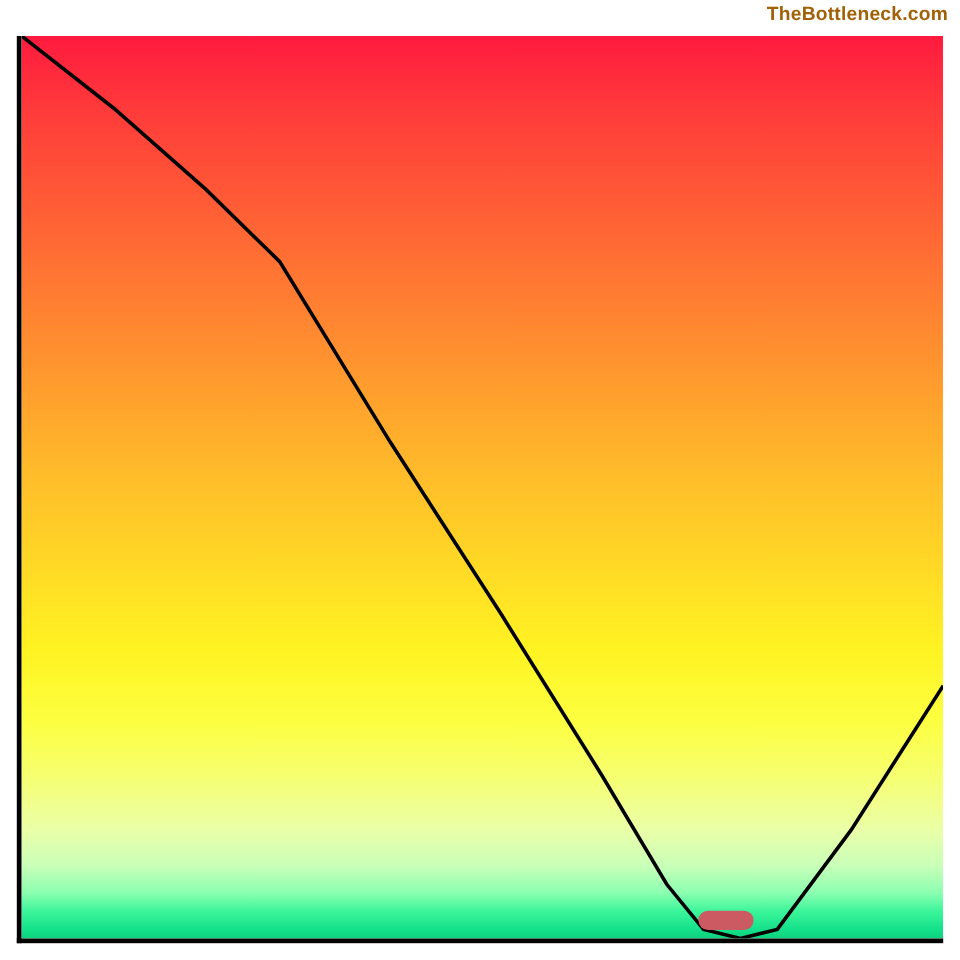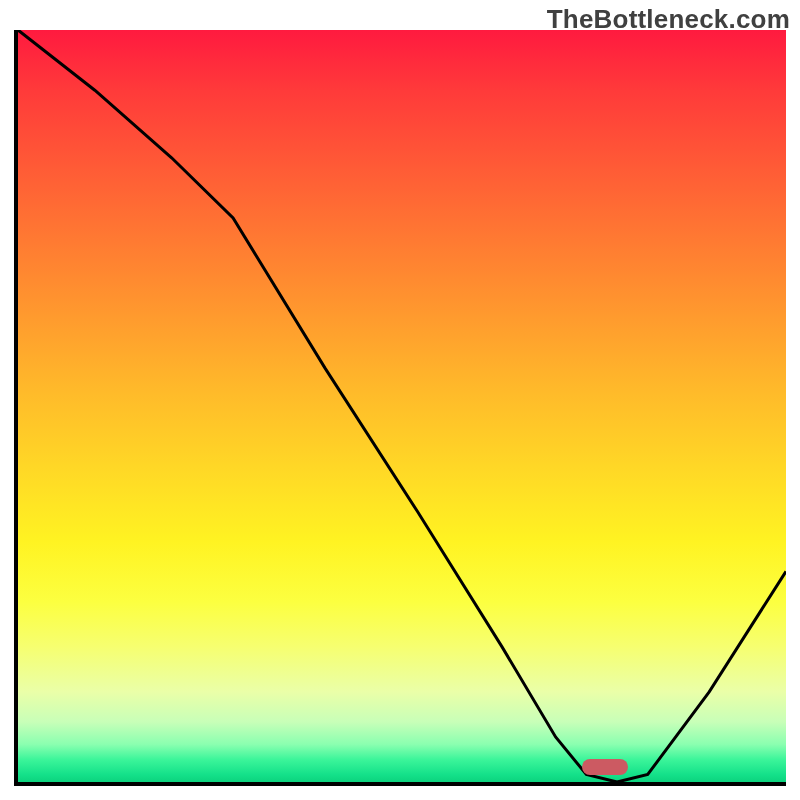--- a/index.html
+++ b/index.html
@@ -12,23 +12,23 @@
   }
   .canvas {
     position: relative;
     width: 800px;
     height: 800px;
   }
   .watermark {
     position: absolute;
     top: 4px;
     right: 10px;
-    font-size: 26px;
+    font-size: 16px;
     font-weight: bold;
-    color: #404040;
+    color: #a16207;
     letter-spacing: 0.2px;
   }
   .plot-frame {
     position: absolute;
     left: 14px;
     top: 30px;
     width: 772px;
     height: 756px;
     border-left: 4px solid #000;
     border-bottom: 4px solid #000;

